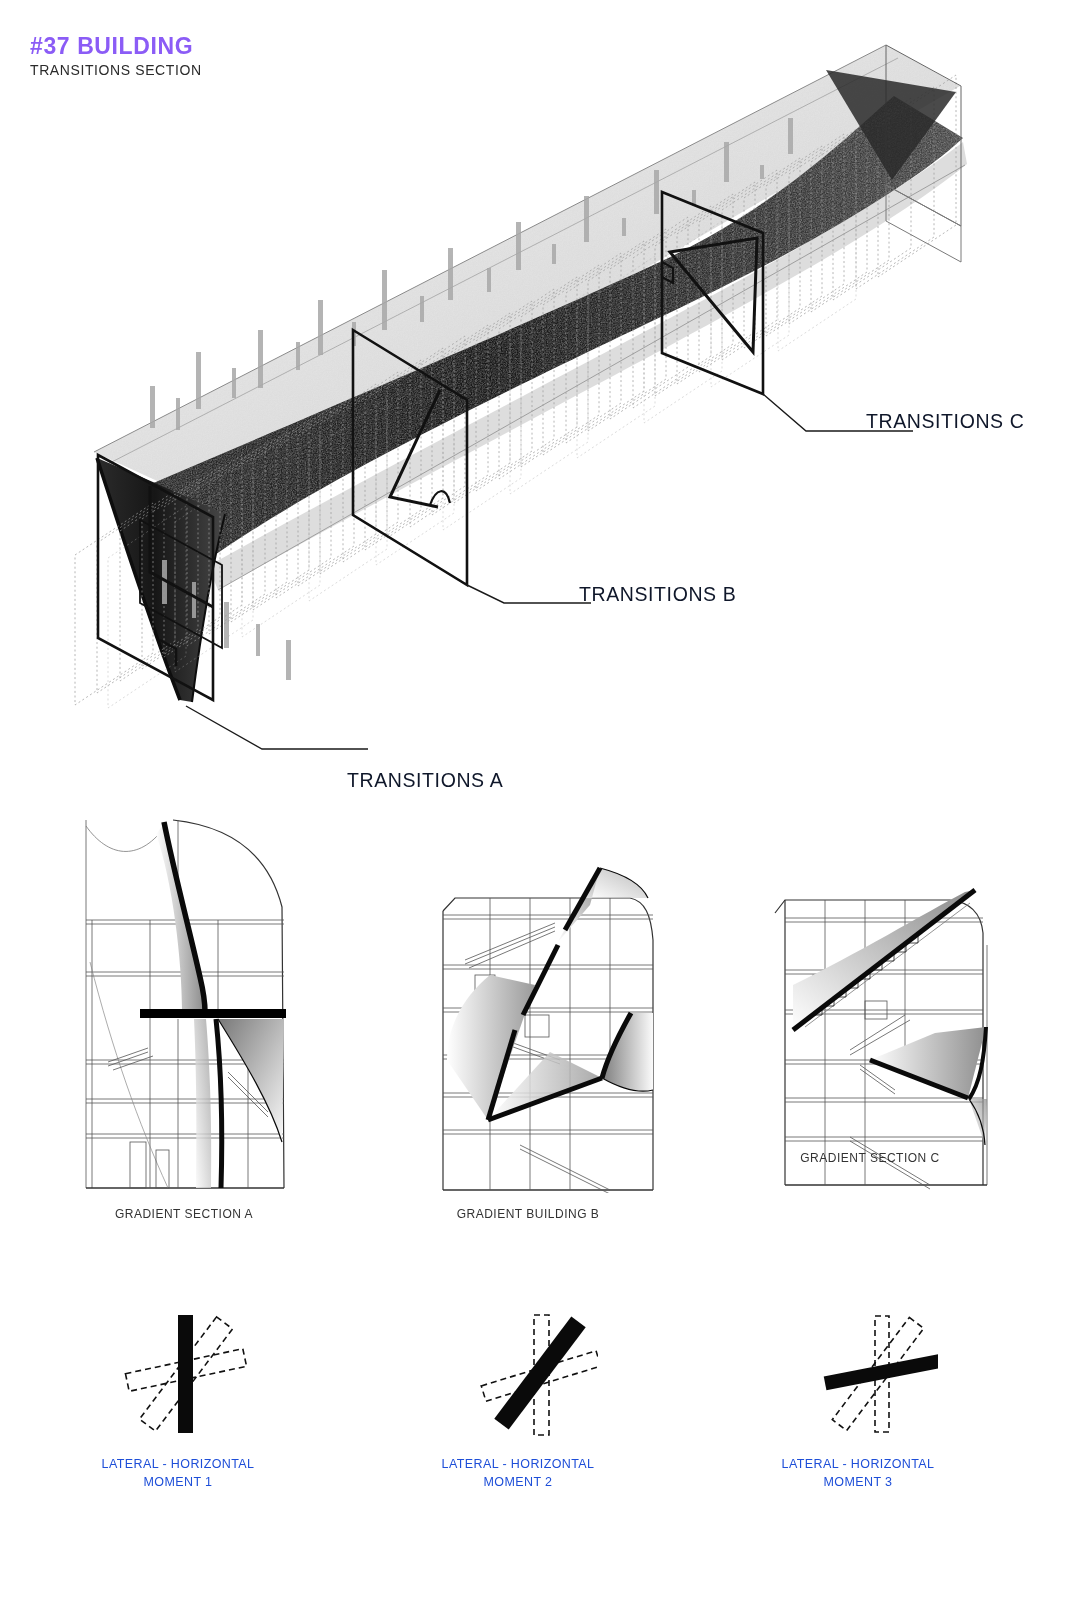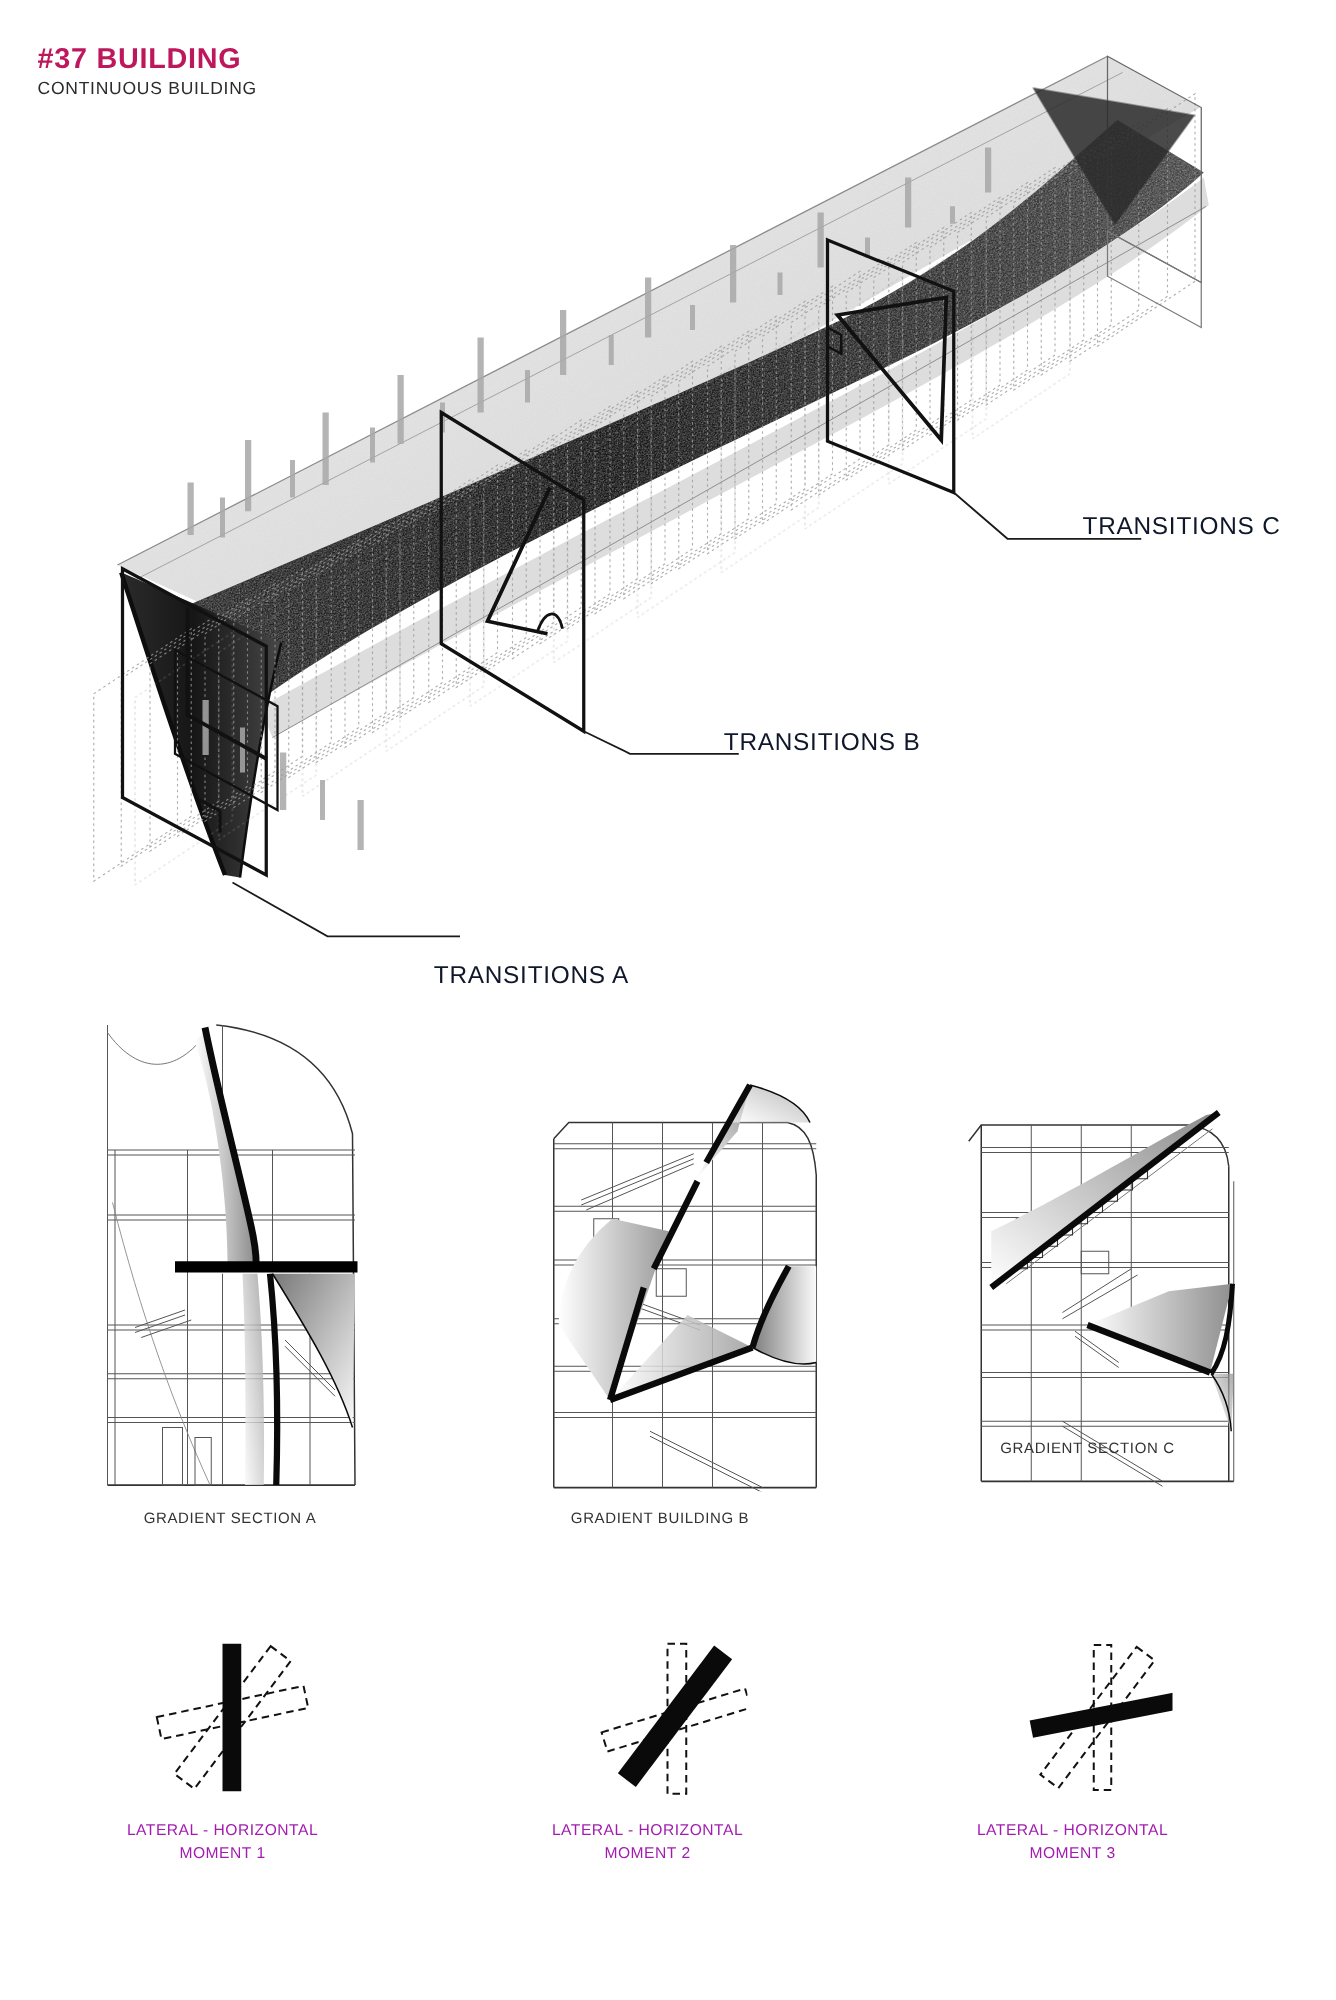--- a/index.html
+++ b/index.html
@@ -1,33 +1,33 @@
 <!DOCTYPE html>
 <html><head>
 <meta charset="utf-8">
 <style>
   html,body{margin:0;padding:0;background:#fff;}
   .sheet{position:relative;width:1069px;height:1600px;background:#ffffff;overflow:hidden;
          font-family:"Liberation Sans", sans-serif;color:#1a1a1a;}
   .abs{position:absolute;}
-  .title-block h1{margin:0;font-size:23px;font-weight:600;letter-spacing:.6px;color:#be185d;}
+  .title-block h1{margin:0;font-size:23px;font-weight:600;letter-spacing:.6px;color:#8b5cf6;}
   .title-block .sub{margin-top:2px;font-size:14px;font-weight:400;letter-spacing:.6px;color:#2b2b2b;}
   .trans-label{font-size:19.5px;font-weight:500;letter-spacing:.6px;color:#0f172a;white-space:nowrap;}
   .sec-label{font-size:12px;font-weight:500;letter-spacing:.5px;color:#333;text-align:center;}
-  .mom-label{font-size:12.5px;font-weight:500;letter-spacing:.4px;color:#a21caf;text-align:center;line-height:1.45;}
+  .mom-label{font-size:12.5px;font-weight:500;letter-spacing:.4px;color:#1d4ed8;text-align:center;line-height:1.45;}
   svg{display:block;}
 </style>
 </head>
 <body>
 
 <div class="sheet">
 
   <div class="abs title-block" style="left:30px;top:33px;">
     <h1>#37 BUILDING</h1>
-    <div class="sub">CONTINUOUS BUILDING</div>
+    <div class="sub">TRANSITIONS SECTION</div>
   </div>
 
   <svg class="abs" style="left:0;top:0;" width="1069" height="780" viewBox="0 0 1069 780">
     <defs>
       <path id="dplane" d="M0 0 l78 -52 l0 150 l-78 52 Z"></path>
       <linearGradient id="bandGrad" x1="0" y1="0" x2="1" y2="0">
         <stop offset="0" stop-color="#2b2b2b"></stop>
           <stop offset="0.45" stop-color="#161616"></stop>
         <stop offset="0.75" stop-color="#303030"></stop>
           <stop offset="1" stop-color="#474747"></stop>

